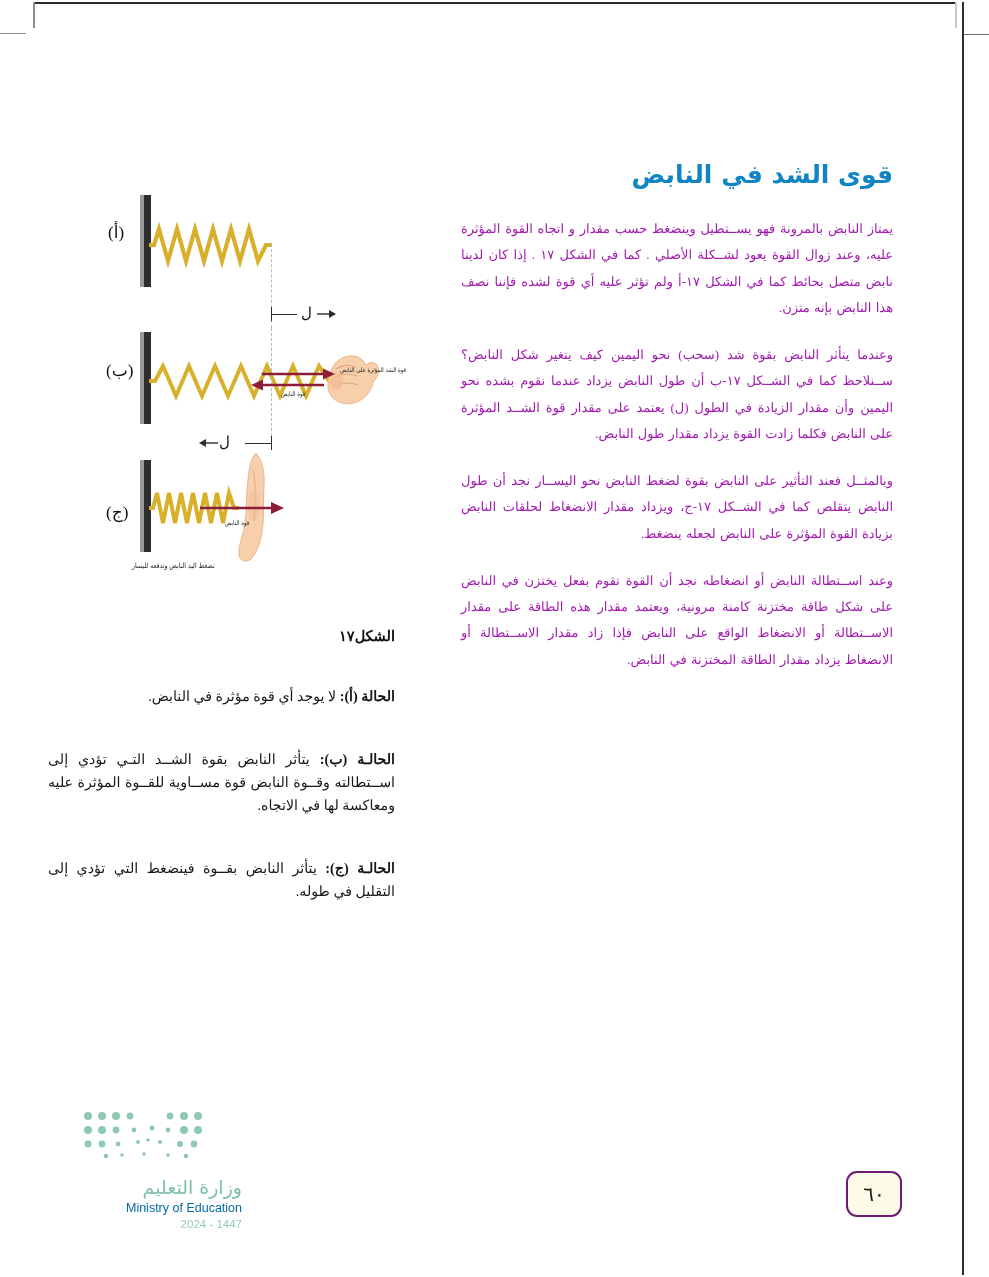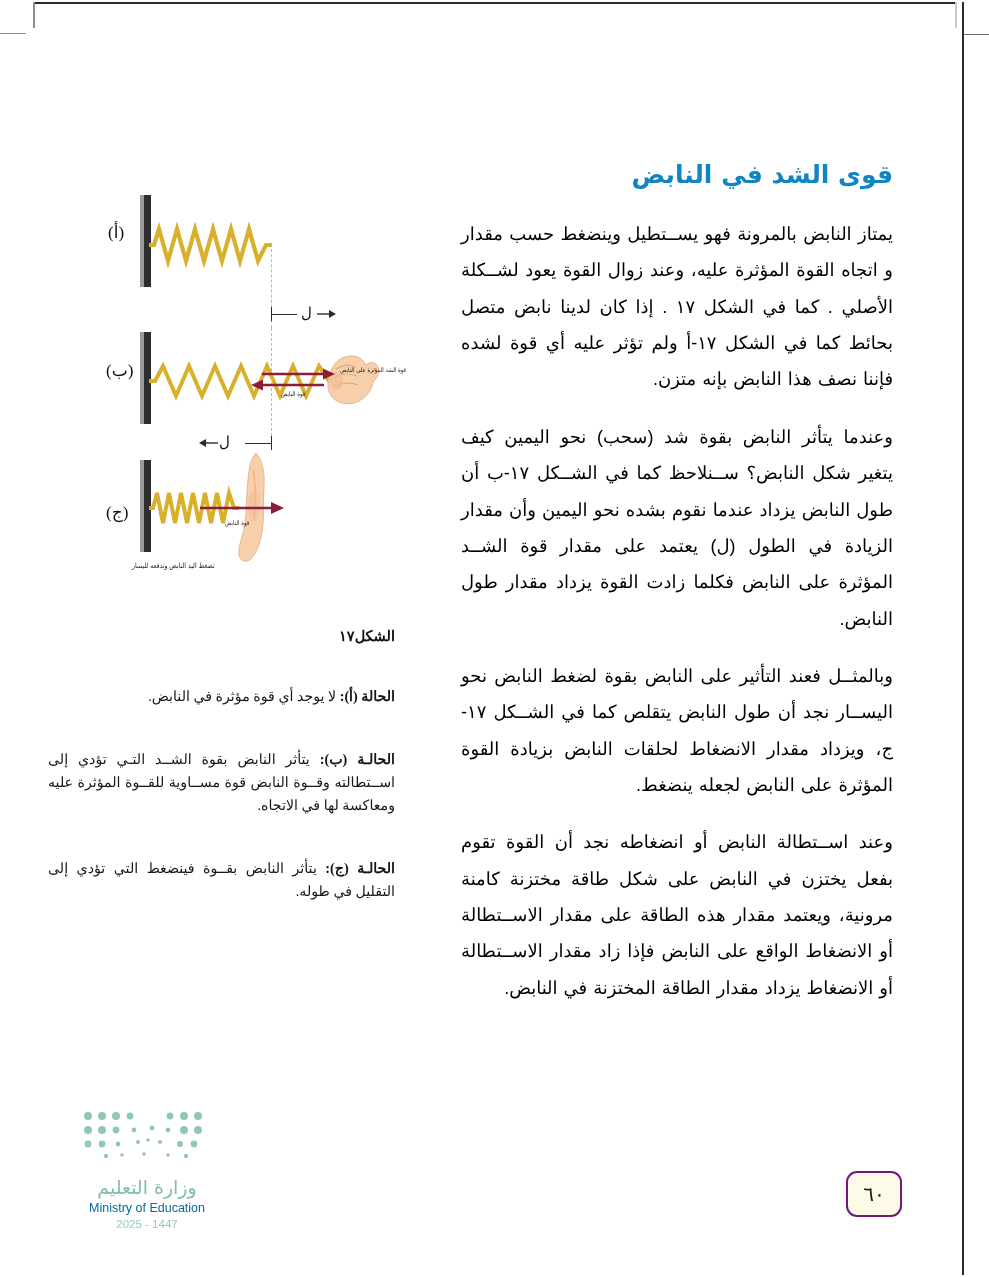--- a/index.html
+++ b/index.html
@@ -44,24 +44,24 @@
     color: #1184c4;
     font-family: "DejaVu Sans", "Liberation Sans", sans-serif;
     font-weight: bold;
     font-size: 25px;
     letter-spacing: 0px;
     text-align: right;
     margin: 0 0 26px 0;
     line-height: 1.2;
   }
   .para {
-    font-family: Liberation Sans, sans-serif;
-    font-size: 18px;
+    font-family: Liberation Serif, serif;
+    font-size: 13px;
     line-height: 2.02;
-    color: #000000;
+    color: #a21caf;
     margin: 0 0 21px 0;
     text-align: justify;
     text-align-last: right;
     word-spacing: 1px;
   }
   .para:last-child { margin-bottom: 0; }
 
   
   #figure {
     position: absolute;
@@ -152,21 +152,21 @@
     margin-top: 40px;
   }
   .cap-line b { font-weight: bold; }
 
   
   #moe-logo {
     position: absolute;
     left: 52px;
     top: 1108px;
     width: 190px;
-    text-align: center;
+    text-align: right;
   }
   #moe-dots { display: block; margin: 0 auto 6px auto; }
   .moe-ar {
     font-family: "DejaVu Sans", "Liberation Sans", sans-serif;
     font-size: 19px;
     color: #7cc0a8;
     letter-spacing: 1px;
     direction: rtl;
     line-height: 1.25;
   }
@@ -351,18 +351,18 @@
           <circle cx="112" cy="36" r="3.4"></circle>
         <circle cx="24" cy="48" r="2.2"></circle>
           <circle cx="40" cy="47" r="1.8"></circle>
         <circle cx="62" cy="46" r="1.8"></circle>
           <circle cx="86" cy="47" r="1.8"></circle>
         <circle cx="104" cy="48" r="2.2"></circle>
       </g>
     </svg>
     <div class="moe-ar">وزارة التعليم</div>
     <div class="moe-en">Ministry of Education</div>
-    <div class="moe-yr">2025 - 1447</div>
+    <div class="moe-yr">2024 - 1447</div>
   </div>
 
   <div id="page-number">٦٠</div>
 
 </div>
 
 </body></html>

